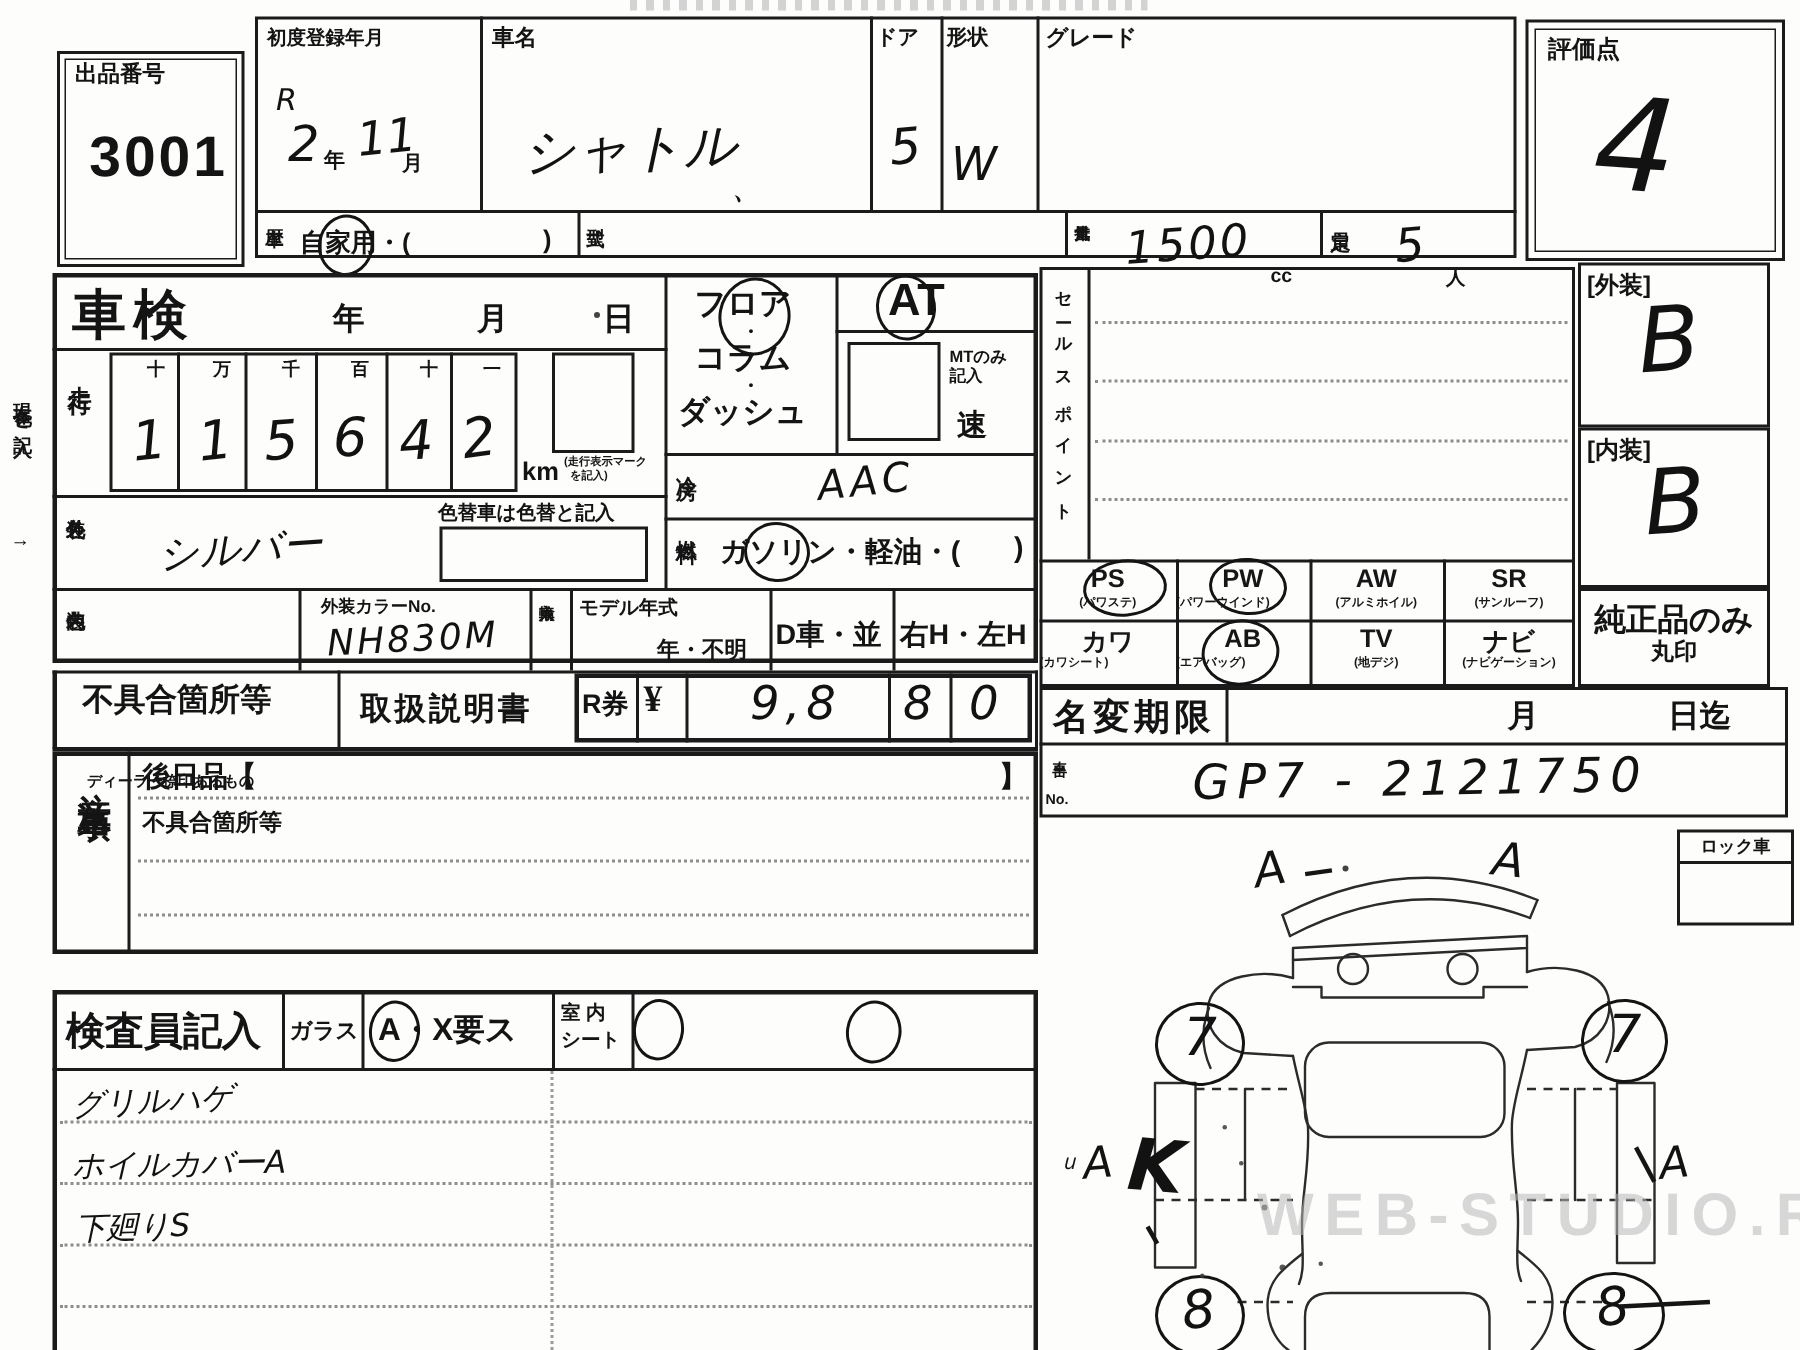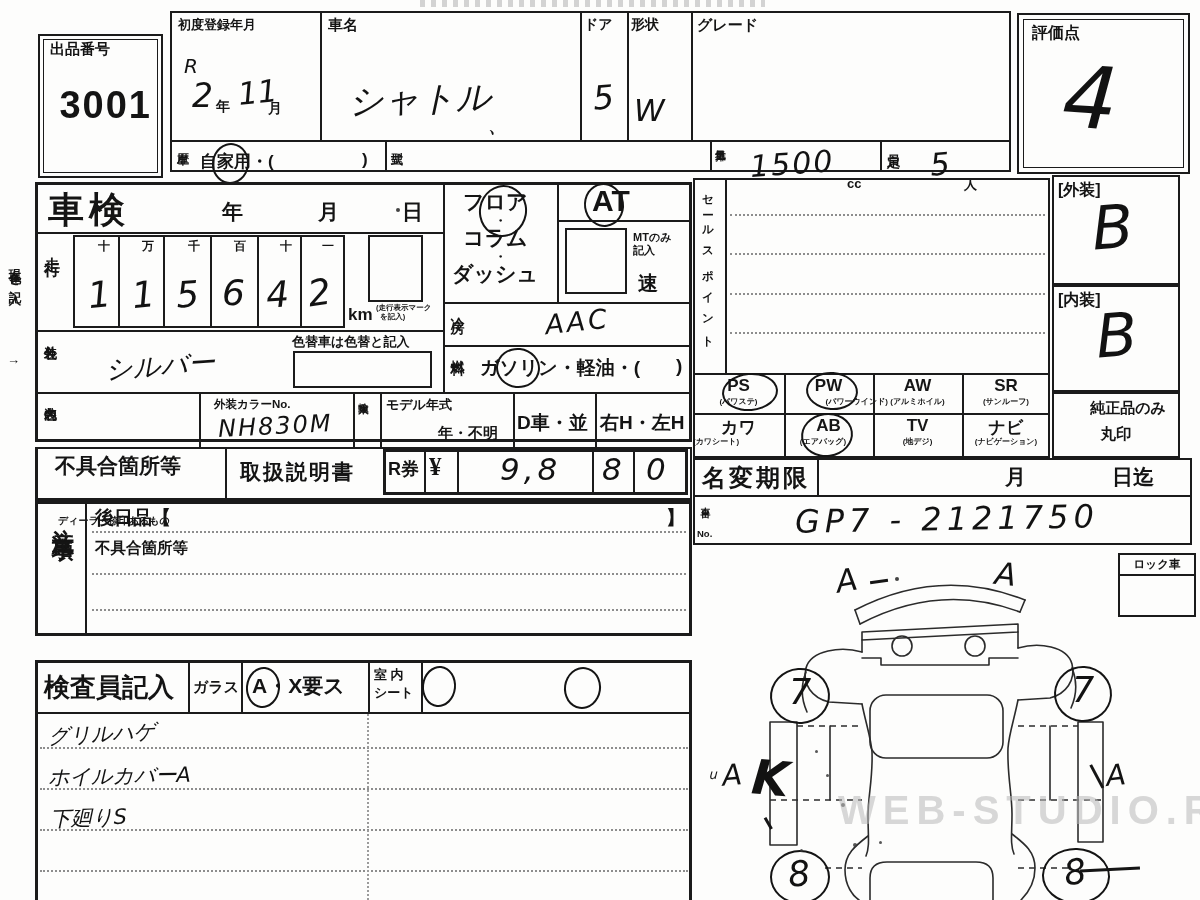--- a/index.html
+++ b/index.html
@@ -173,45 +173,45 @@
   <div class="dash-h" style="left:730px;top:293px;width:315px;"></div>
   <div class="dash-h" style="left:730px;top:332px;width:315px;"></div>
   <div class="hln" style="left:693px;top:373px;width:357px;"></div>
   <div class="hln" style="left:693px;top:413px;width:357px;"></div>
   <div class="vln" style="left:784px;top:373px;height:85px;"></div>
   <div class="vln" style="left:873px;top:373px;height:85px;"></div>
   <div class="vln" style="left:962px;top:373px;height:85px;"></div>
   <div class="eqcode" style="left:693px;top:376px;width:91px;text-align:center;">PS</div>
   <div class="eqname" style="left:693px;top:396px;width:91px;text-align:center;">(パワステ)</div>
   <div class="eqcode" style="left:784px;top:376px;width:89px;text-align:center;">PW</div>
-  <div class="eqname" style="left:784px;top:396px;width:104px;text-align:right;">(パワーウインド)</div>
+  <div class="eqname" style="left:784px;top:396px;width:104px;text-align:left;">(パワーウインド)</div>
   <div class="eqcode" style="left:873px;top:376px;width:89px;text-align:center;">AW</div>
   <div class="eqname" style="left:873px;top:396px;width:89px;text-align:center;">(アルミホイル)</div>
   <div class="eqcode" style="left:962px;top:376px;width:88px;text-align:center;">SR</div>
   <div class="eqname" style="left:962px;top:396px;width:88px;text-align:center;">(サンルーフ)</div>
   <div class="eqcode" style="left:693px;top:416px;width:91px;text-align:center;">カワ</div>
   <div class="eqname" style="left:693px;top:436px;width:91px;text-align:left;">(カワシート)</div>
   <div class="eqcode" style="left:784px;top:416px;width:89px;text-align:center;">AB</div>
-  <div class="eqname" style="left:784px;top:436px;width:78px;text-align:center;">(エアバッグ)</div>
+  <div class="eqname" style="left:784px;top:436px;width:78px;text-align:left;">(エアバッグ)</div>
   <div class="eqcode" style="left:873px;top:416px;width:89px;text-align:center;">TV</div>
   <div class="eqname" style="left:873px;top:436px;width:89px;text-align:center;">(地デジ)</div>
   <div class="eqcode" style="left:962px;top:416px;width:88px;text-align:center;">ナビ</div>
   <div class="eqname" style="left:962px;top:436px;width:88px;text-align:center;">(ナビゲーション)</div>
   <div class="circ" style="left:722px;top:373px;width:52px;height:34px;transform:rotate(-5deg);"></div>
   <div class="circ" style="left:806px;top:372px;width:48px;height:34px;transform:rotate(4deg);"></div>
   <div class="circ" style="left:801px;top:413px;width:48px;height:40px;transform:rotate(-8deg);"></div>
 
   <div class="bx" style="left:1052px;top:175px;width:128px;height:110px;"></div>
   <div class="lbl" style="left:1058px;top:180px;font-size:16px;">[外装]</div>
   <div class="hand" style="left:1092px;top:192px;font-size:60px;font-weight:300;transform:rotate(-4deg);">B</div>
   <div class="bx" style="left:1052px;top:285px;width:128px;height:107px;"></div>
   <div class="lbl" style="left:1058px;top:290px;font-size:16px;">[内装]</div>
   <div class="hand" style="left:1096px;top:300px;font-size:60px;font-weight:300;transform:rotate(-4deg);">B</div>
   <div class="bx" style="left:1052px;top:392px;width:128px;height:66px;"></div>
-  <div class="lbl" style="left:1052px;top:399px;width:128px;text-align:center;font-size:15px;padding-left:12px;">純正品のみ</div>
+  <div class="lbl" style="left:1052px;top:399px;width:128px;text-align:center;font-size:21px;">純正品のみ</div>
   <div class="lbl" style="left:1052px;top:424px;width:128px;text-align:center;font-size:15.5px;">丸印</div>
 
   <div class="hln" style="left:35px;top:447px;width:657px;"></div>
   <div class="hln" style="left:35px;top:498px;width:657px;height:3px;"></div>
   <div class="vln" style="left:35px;top:447px;height:52px;width:3px;"></div>
   <div class="vln" style="left:690px;top:447px;height:52px;"></div>
   <div class="lbl" style="left:55px;top:452px;font-size:21px;">不具合箇所等</div>
   <div class="lbl" style="left:58px;top:478px;font-size:10px;font-weight:600;margin-top:36px;">ディーラー捺印あるもの</div>
   <div class="vln" style="left:225px;top:447px;height:51px;"></div>
   <div class="lbl" style="left:240px;top:458px;font-size:21px;letter-spacing:2px;">取扱説明書</div>

